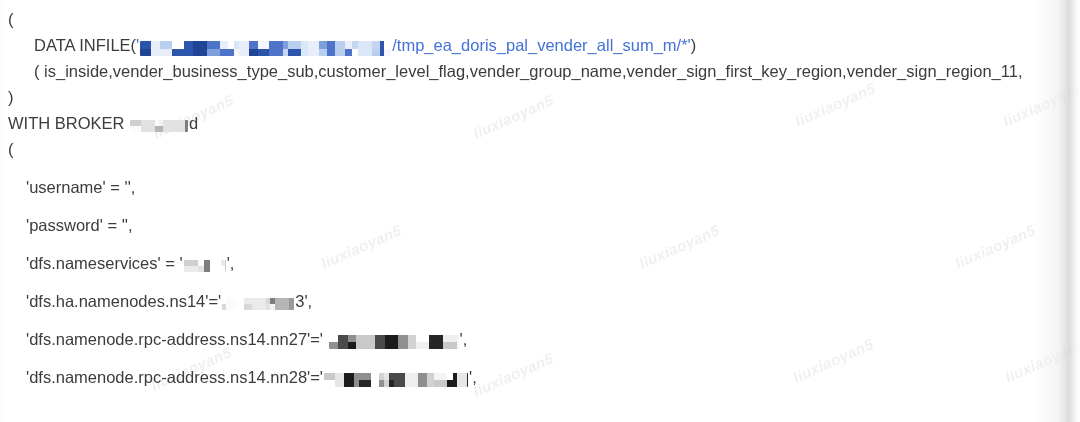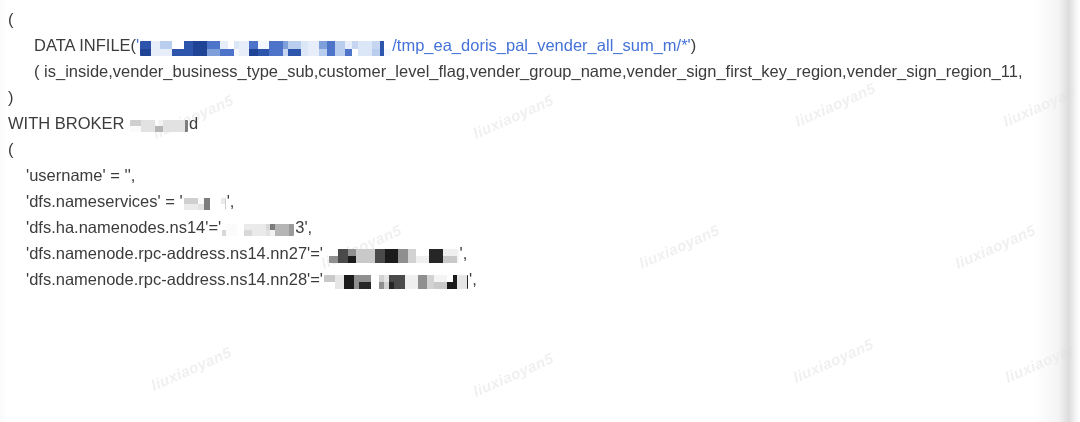--- a/index.html
+++ b/index.html
@@ -84,21 +84,21 @@
     color: #3c3c3c;
     white-space: nowrap;
   }
   .code-line {
     height: 26px;
     display: block;
     white-space: nowrap;
     overflow: visible;
   }
   .ind1 { padding-left: 26px; }
-  .ind2 { padding-left: 18px; }
+  .ind2 { padding-left: 18px; margin-top: 12px; }
 
   .tok-default { color: #3c3c3c; }
   .tok-red     { color: #ef3b36; }
   .tok-blue    { color: #4472d8; }
 
   
   .redact {
     display: inline-block;
     vertical-align: middle;
     position: relative;
@@ -136,20 +136,21 @@
     </div>
 
   <div class="code-block" id="code-block">
       <div class="code-line"><span class="tok-default">(</span></div>
       <div class="code-line ind1"><span class="tok-default">DATA INFILE(</span><span class="tok-blue">'</span><span class="redact redact-blue" style="width: 251px;"><i style="left: 0px; top: 0px; width: 11px; height: 8px; background: rgb(45, 85, 171);"></i><i style="left: 0px; top: 8px; width: 11px; height: 7px; background: rgb(31, 68, 150);"></i><i style="left: 11px; top: 0px; width: 9px; height: 15px; background: rgb(232, 238, 249);"></i><i style="left: 20px; top: 0px; width: 12px; height: 8px; background: rgb(185, 205, 238);"></i><i style="left: 20px; top: 8px; width: 12px; height: 7px; background: rgb(232, 238, 249);"></i><i style="left: 32px; top: 0px; width: 12px; height: 8px; background: rgb(255, 255, 255);"></i><i style="left: 32px; top: 8px; width: 12px; height: 7px; background: rgb(45, 85, 171);"></i><i style="left: 44px; top: 0px; width: 9px; height: 15px; background: rgb(45, 85, 171);"></i><i style="left: 53px; top: 0px; width: 14px; height: 15px; background: rgb(31, 68, 150);"></i><i style="left: 67px; top: 0px; width: 13px; height: 8px; background: rgb(77, 116, 200);"></i><i style="left: 67px; top: 8px; width: 13px; height: 7px; background: rgb(127, 159, 219);"></i><i style="left: 80px; top: 0px; width: 8px; height: 8px; background: rgb(232, 238, 249);"></i><i style="left: 80px; top: 8px; width: 8px; height: 7px; background: rgb(77, 116, 200);"></i><i style="left: 88px; top: 0px; width: 6px; height: 8px; background: rgb(255, 255, 255);"></i><i style="left: 88px; top: 8px; width: 6px; height: 7px; background: rgb(77, 116, 200);"></i><i style="left: 94px; top: 0px; width: 5px; height: 8px; background: rgb(219, 230, 247);"></i><i style="left: 94px; top: 8px; width: 5px; height: 7px; background: rgb(244, 247, 253);"></i><i style="left: 99px; top: 0px; width: 10px; height: 15px; background: rgb(232, 238, 249);"></i><i style="left: 109px; top: 0px; width: 9px; height: 8px; background: rgb(77, 116, 200);"></i><i style="left: 109px; top: 8px; width: 9px; height: 7px; background: rgb(31, 68, 150);"></i><i style="left: 118px; top: 0px; width: 11px; height: 8px; background: rgb(244, 247, 253);"></i><i style="left: 118px; top: 8px; width: 11px; height: 7px; background: rgb(45, 85, 171);"></i><i style="left: 129px; top: 0px; width: 14px; height: 8px; background: rgb(77, 116, 200);"></i><i style="left: 129px; top: 8px; width: 14px; height: 7px; background: rgb(77, 116, 200);"></i><i style="left: 143px; top: 0px; width: 5px; height: 8px; background: rgb(127, 159, 219);"></i><i style="left: 143px; top: 8px; width: 5px; height: 7px; background: rgb(198, 214, 240);"></i><i style="left: 148px; top: 0px; width: 13px; height: 8px; background: rgb(185, 205, 238);"></i><i style="left: 148px; top: 8px; width: 13px; height: 7px; background: rgb(45, 85, 171);"></i><i style="left: 161px; top: 0px; width: 7px; height: 8px; background: rgb(219, 230, 247);"></i><i style="left: 161px; top: 8px; width: 7px; height: 7px; background: rgb(219, 230, 247);"></i><i style="left: 168px; top: 0px; width: 11px; height: 15px; background: rgb(232, 238, 249);"></i><i style="left: 179px; top: 0px; width: 8px; height: 8px; background: rgb(127, 159, 219);"></i><i style="left: 179px; top: 8px; width: 8px; height: 7px; background: rgb(185, 205, 238);"></i><i style="left: 187px; top: 0px; width: 8px; height: 15px; background: rgb(77, 116, 200);"></i><i style="left: 195px; top: 0px; width: 10px; height: 15px; background: rgb(185, 205, 238);"></i><i style="left: 205px; top: 0px; width: 7px; height: 8px; background: rgb(232, 238, 249);"></i><i style="left: 205px; top: 8px; width: 7px; height: 7px; background: rgb(77, 116, 200);"></i><i style="left: 212px; top: 0px; width: 6px; height: 8px; background: rgb(198, 214, 240);"></i><i style="left: 212px; top: 8px; width: 6px; height: 7px; background: rgb(255, 255, 255);"></i><i style="left: 218px; top: 0px; width: 14px; height: 15px; background: rgb(219, 230, 247);"></i><i style="left: 232px; top: 0px; width: 8px; height: 8px; background: rgb(198, 214, 240);"></i><i style="left: 232px; top: 8px; width: 8px; height: 7px; background: rgb(185, 205, 238);"></i><i style="left: 240px; top: 0px; width: 4px; height: 15px; background: rgb(45, 85, 171);"></i><i style="left: 244px; top: 0px; width: 7px; height: 8px; background: rgb(255, 255, 255);"></i><i style="left: 244px; top: 8px; width: 7px; height: 7px; background: rgb(244, 247, 253);"></i></span><span class="tok-blue">/tmp_ea_doris_pal_vender_all_sum_m/*'</span><span class="tok-default">)</span></div>
       <div class="code-line ind1"><span class="tok-default">( is_inside,vender_business_type_sub,customer_level_flag,vender_group_name,vender_sign_first_key_region,vender_sign_region_11,</span></div>
       <div class="code-line"><span class="tok-default">)</span></div>
       <div class="code-line"><span class="tok-default">WITH BROKER </span><span class="redact redact-sm" style="width: 58px;"><i style="left: 0px; top: 0px; width: 11px; height: 6px; background: rgb(207, 207, 207);"></i><i style="left: 0px; top: 6px; width: 11px; height: 6px; background: rgb(251, 251, 251);"></i><i style="left: 11px; top: 0px; width: 14px; height: 12px; background: rgb(226, 226, 226);"></i><i style="left: 25px; top: 0px; width: 4px; height: 6px; background: rgb(251, 251, 251);"></i><i style="left: 25px; top: 6px; width: 4px; height: 6px; background: rgb(181, 181, 181);"></i><i style="left: 29px; top: 0px; width: 4px; height: 6px; background: rgb(242, 242, 242);"></i><i style="left: 29px; top: 6px; width: 4px; height: 6px; background: rgb(181, 181, 181);"></i><i style="left: 33px; top: 0px; width: 12px; height: 12px; background: rgb(226, 226, 226);"></i><i style="left: 45px; top: 0px; width: 10px; height: 12px; background: rgb(226, 226, 226);"></i><i style="left: 55px; top: 0px; width: 3px; height: 12px; background: rgb(125, 125, 125);"></i></span><span class="tok-default">d</span></div>
       <div class="code-line"><span class="tok-default">(</span></div>
       <div class="code-line ind2"><span class="tok-default">'username' = '', </span></div>
+      <div class="code-line ind2"><span class="tok-default">'password' = '', </span></div>
       <div class="code-line ind2"><span class="tok-default">'dfs.nameservices' = '</span><span class="redact redact-sm" style="width: 42px;"><i style="left: 0px; top: 0px; width: 14px; height: 6px; background: rgb(207, 207, 207);"></i><i style="left: 0px; top: 6px; width: 14px; height: 6px; background: rgb(234, 234, 234);"></i><i style="left: 14px; top: 0px; width: 6px; height: 6px; background: rgb(251, 251, 251);"></i><i style="left: 14px; top: 6px; width: 6px; height: 6px; background: rgb(226, 226, 226);"></i><i style="left: 20px; top: 0px; width: 6px; height: 12px; background: rgb(125, 125, 125);"></i><i style="left: 26px; top: 0px; width: 11px; height: 12px; background: rgb(255, 255, 255);"></i><i style="left: 37px; top: 0px; width: 4px; height: 6px; background: rgb(234, 234, 234);"></i><i style="left: 37px; top: 6px; width: 4px; height: 6px; background: rgb(255, 255, 255);"></i><i style="left: 41px; top: 0px; width: 1px; height: 12px; background: rgb(207, 207, 207);"></i></span><span class="tok-default">',</span></div>
       <div class="code-line ind2"><span class="tok-default">'dfs.ha.namenodes.ns14'='</span><span class="redact redact-sm" style="width: 72px;"><i style="left: 0px; top: 0px; width: 4px; height: 6px; background: rgb(255, 255, 255);"></i><i style="left: 0px; top: 6px; width: 4px; height: 6px; background: rgb(216, 216, 216);"></i><i style="left: 4px; top: 0px; width: 7px; height: 12px; background: rgb(251, 251, 251);"></i><i style="left: 11px; top: 0px; width: 4px; height: 12px; background: rgb(251, 251, 251);"></i><i style="left: 15px; top: 0px; width: 7px; height: 12px; background: rgb(255, 255, 255);"></i><i style="left: 22px; top: 0px; width: 8px; height: 6px; background: rgb(234, 234, 234);"></i><i style="left: 22px; top: 6px; width: 8px; height: 6px; background: rgb(216, 216, 216);"></i><i style="left: 30px; top: 0px; width: 14px; height: 12px; background: rgb(234, 234, 234);"></i><i style="left: 44px; top: 0px; width: 4px; height: 6px; background: rgb(216, 216, 216);"></i><i style="left: 44px; top: 6px; width: 4px; height: 6px; background: rgb(226, 226, 226);"></i><i style="left: 48px; top: 0px; width: 5px; height: 6px; background: rgb(125, 125, 125);"></i><i style="left: 48px; top: 6px; width: 5px; height: 6px; background: rgb(242, 242, 242);"></i><i style="left: 53px; top: 0px; width: 14px; height: 12px; background: rgb(181, 181, 181);"></i><i style="left: 67px; top: 0px; width: 5px; height: 6px; background: rgb(154, 154, 154);"></i><i style="left: 67px; top: 6px; width: 5px; height: 6px; background: rgb(154, 154, 154);"></i></span><span class="tok-default">3',</span></div>
       <div class="code-line ind2"><span class="tok-default">'dfs.namenode.rpc-address.ns14.nn27'=' </span><span class="redact redact-gray" style="width: 130px;"><i style="left: 0px; top: 0px; width: 9px; height: 7px; background: rgb(255, 255, 255);"></i><i style="left: 0px; top: 7px; width: 9px; height: 7px; background: rgb(143, 143, 143);"></i><i style="left: 9px; top: 0px; width: 10px; height: 14px; background: rgb(74, 74, 74);"></i><i style="left: 19px; top: 0px; width: 8px; height: 7px; background: rgb(143, 143, 143);"></i><i style="left: 19px; top: 7px; width: 8px; height: 7px; background: rgb(27, 27, 27);"></i><i style="left: 27px; top: 0px; width: 14px; height: 14px; background: rgb(201, 201, 201);"></i><i style="left: 41px; top: 0px; width: 5px; height: 7px; background: rgb(201, 201, 201);"></i><i style="left: 41px; top: 7px; width: 5px; height: 7px; background: rgb(201, 201, 201);"></i><i style="left: 46px; top: 0px; width: 10px; height: 14px; background: rgb(74, 74, 74);"></i><i style="left: 56px; top: 0px; width: 13px; height: 7px; background: rgb(27, 27, 27);"></i><i style="left: 56px; top: 7px; width: 13px; height: 7px; background: rgb(27, 27, 27);"></i><i style="left: 69px; top: 0px; width: 10px; height: 14px; background: rgb(143, 143, 143);"></i><i style="left: 79px; top: 0px; width: 8px; height: 14px; background: rgb(210, 210, 210);"></i><i style="left: 87px; top: 0px; width: 13px; height: 7px; background: rgb(255, 255, 255);"></i><i style="left: 87px; top: 7px; width: 13px; height: 7px; background: rgb(239, 239, 239);"></i><i style="left: 100px; top: 0px; width: 14px; height: 14px; background: rgb(38, 38, 38);"></i><i style="left: 114px; top: 0px; width: 14px; height: 7px; background: rgb(239, 239, 239);"></i><i style="left: 114px; top: 7px; width: 14px; height: 7px; background: rgb(201, 201, 201);"></i><i style="left: 128px; top: 0px; width: 2px; height: 14px; background: rgb(244, 244, 244);"></i></span><span class="tok-default">',</span></div>
       <div class="code-line ind2"><span class="tok-default">'dfs.namenode.rpc-address.ns14.nn28'='</span><span class="redact redact-gray" style="width: 144px;"><i style="left: 0px; top: 0px; width: 11px; height: 7px; background: rgb(201, 201, 201);"></i><i style="left: 0px; top: 7px; width: 11px; height: 7px; background: rgb(255, 255, 255);"></i><i style="left: 11px; top: 0px; width: 9px; height: 14px; background: rgb(230, 230, 230);"></i><i style="left: 20px; top: 0px; width: 10px; height: 14px; background: rgb(27, 27, 27);"></i><i style="left: 30px; top: 0px; width: 5px; height: 14px; background: rgb(143, 143, 143);"></i><i style="left: 35px; top: 0px; width: 12px; height: 7px; background: rgb(143, 143, 143);"></i><i style="left: 35px; top: 7px; width: 12px; height: 7px; background: rgb(38, 38, 38);"></i><i style="left: 47px; top: 0px; width: 8px; height: 14px; background: rgb(255, 255, 255);"></i><i style="left: 55px; top: 0px; width: 5px; height: 7px; background: rgb(210, 210, 210);"></i><i style="left: 55px; top: 7px; width: 5px; height: 7px; background: rgb(143, 143, 143);"></i><i style="left: 60px; top: 0px; width: 5px; height: 7px; background: rgb(230, 230, 230);"></i><i style="left: 60px; top: 7px; width: 5px; height: 7px; background: rgb(210, 210, 210);"></i><i style="left: 65px; top: 0px; width: 5px; height: 7px; background: rgb(74, 74, 74);"></i><i style="left: 65px; top: 7px; width: 5px; height: 7px; background: rgb(38, 38, 38);"></i><i style="left: 70px; top: 0px; width: 11px; height: 14px; background: rgb(74, 74, 74);"></i><i style="left: 81px; top: 0px; width: 13px; height: 14px; background: rgb(239, 239, 239);"></i><i style="left: 94px; top: 0px; width: 9px; height: 14px; background: rgb(143, 143, 143);"></i><i style="left: 103px; top: 0px; width: 7px; height: 14px; background: rgb(210, 210, 210);"></i><i style="left: 110px; top: 0px; width: 13px; height: 7px; background: rgb(244, 244, 244);"></i><i style="left: 110px; top: 7px; width: 13px; height: 7px; background: rgb(201, 201, 201);"></i><i style="left: 123px; top: 0px; width: 6px; height: 7px; background: rgb(255, 255, 255);"></i><i style="left: 123px; top: 7px; width: 6px; height: 7px; background: rgb(27, 27, 27);"></i><i style="left: 129px; top: 0px; width: 4px; height: 14px; background: rgb(27, 27, 27);"></i><i style="left: 133px; top: 0px; width: 10px; height: 14px; background: rgb(230, 230, 230);"></i><i style="left: 143px; top: 0px; width: 1px; height: 14px; background: rgb(38, 38, 38);"></i></span><span class="tok-default">',</span></div>
     </div>
 
   <div class="page-edge-left"></div>
   <div class="page-edge-right"></div>
 </div>
 

